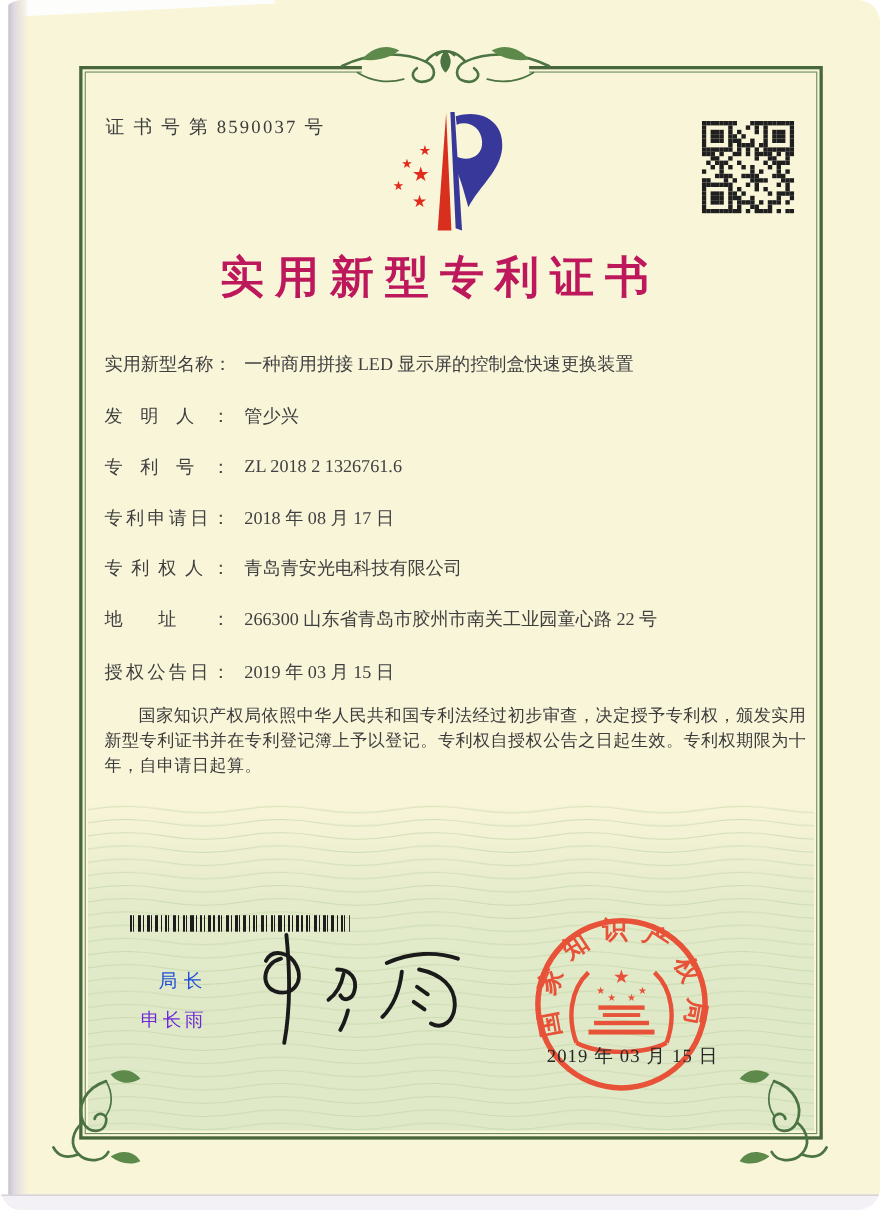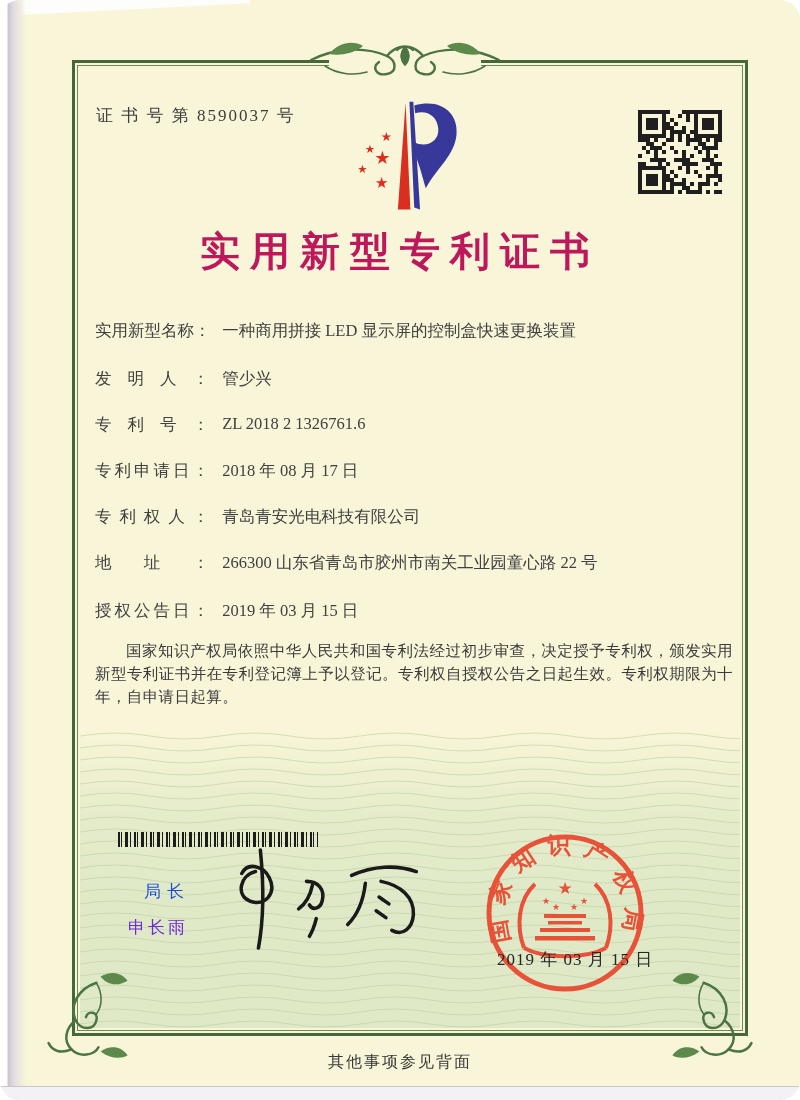--- a/index.html
+++ b/index.html
@@ -430,18 +430,17 @@
         <rect x="68" y="93" width="34" height="3.5" stroke="none"></rect>
         <rect x="60" y="100" width="50" height="4" stroke="none"></rect>
         <rect x="55" y="108" width="60" height="4.5" stroke="none"></rect>
         <path d="M44 120 C 36 98, 38 72, 55 56" fill="none" stroke-width="4"></path>
         <path d="M126 120 C 134 98, 132 72, 115 56" fill="none" stroke-width="4"></path>
         <path d="M44 120 C 64 131, 106 131, 126 120" fill="none" stroke-width="4"></path>
       </g>
     </svg>
     <div class="seal-date">2019 年 03 月 15 日</div>
 
-    <div class="back-note">其他事项参见背面</div>
   </div>
 
   <div class="edge-left"></div>
   <div class="edge-bottom"></div>
 </div>
 
 </body></html>

